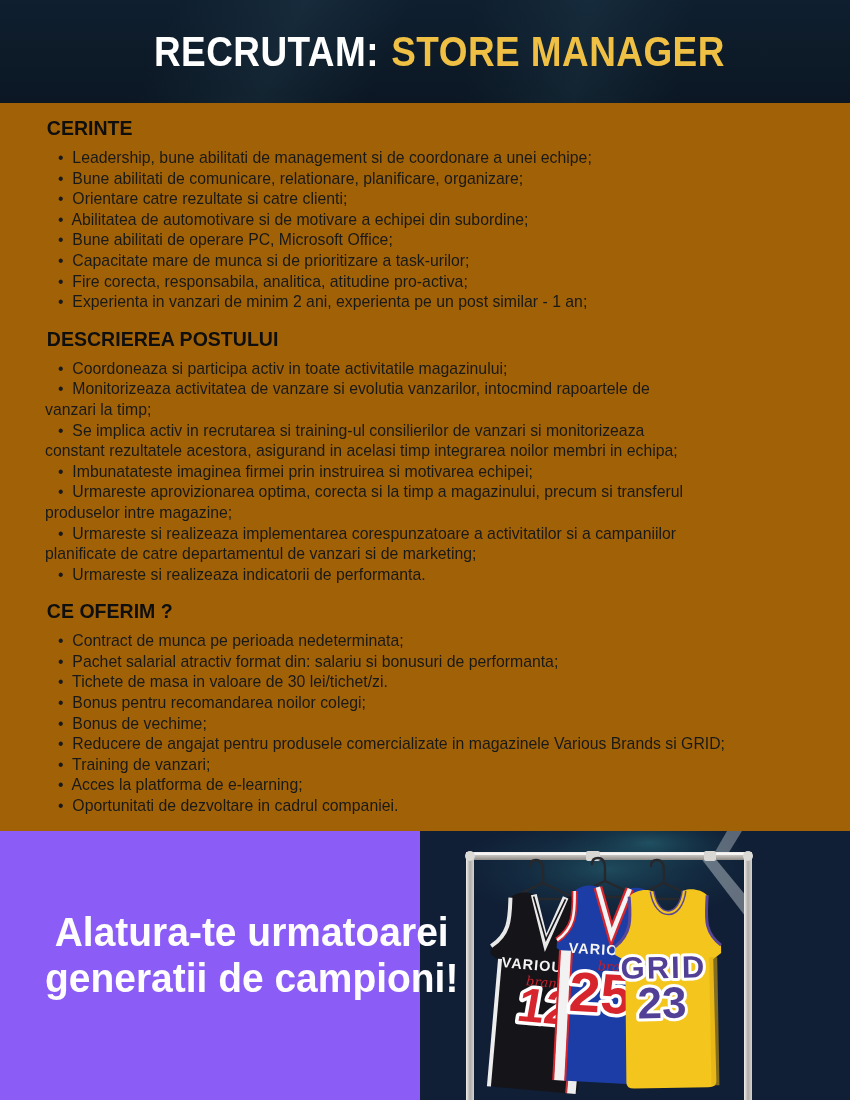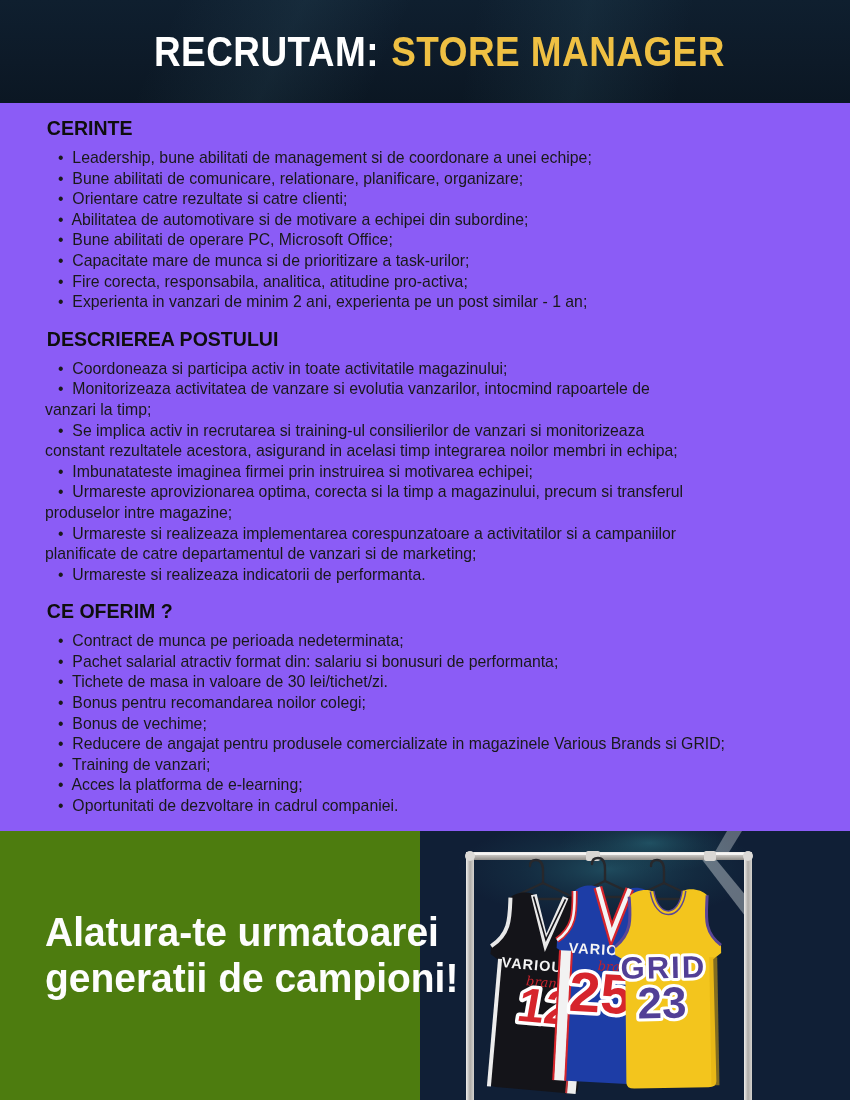--- a/index.html
+++ b/index.html
@@ -17,33 +17,33 @@
     display:flex;align-items:center;justify-content:center;padding-left:28px;
   }
   .banner h1{
     margin:0;font-size:42px;font-weight:bold;color:#fff;
     letter-spacing:.5px;white-space:nowrap;
     transform:scaleX(.88);
   }
   .banner .accent{color:#EFC043;margin-left:14px;}
   
   .content{
-    box-sizing:border-box;height:728px;padding:13px 0 0 45px;background:#8b5cf6;
+    box-sizing:border-box;height:728px;padding:13px 0 0 45px;background:#a16207;
   }
   .copy{transform:scaleX(.93);transform-origin:0 0;width:830px;color:#161616;}
   .copy h2{
     font-size:21px;line-height:23px;font-weight:bold;margin:14px 0 9px 2px;color:#0e0e0e;
   }
   .copy section:first-child h2{margin-top:0;}
   .items p.li{
     margin:0;font-size:17px;line-height:20.6px;color:#191919;
     white-space:pre-line;text-indent:14px;
   }
   
-  .hero{position:relative;height:269px;background:#4d7c0f;overflow:hidden;}
+  .hero{position:relative;height:269px;background:#8b5cf6;overflow:hidden;text-align:center;}
   .hero svg{position:absolute;left:0;top:0;}
   .slogan{
     position:absolute;left:45px;top:78px;z-index:2;
     font-size:41px;line-height:46px;font-weight:bold;color:#fdfdfd;
     transform:scaleX(.95);transform-origin:0 0;white-space:nowrap;
   }
   .num{font-weight:bold;font-family:"Liberation Sans",sans-serif;}
   .scriptTxt{font-family:"DejaVu Serif",serif;font-style:italic;}
 </style>
 </head>

